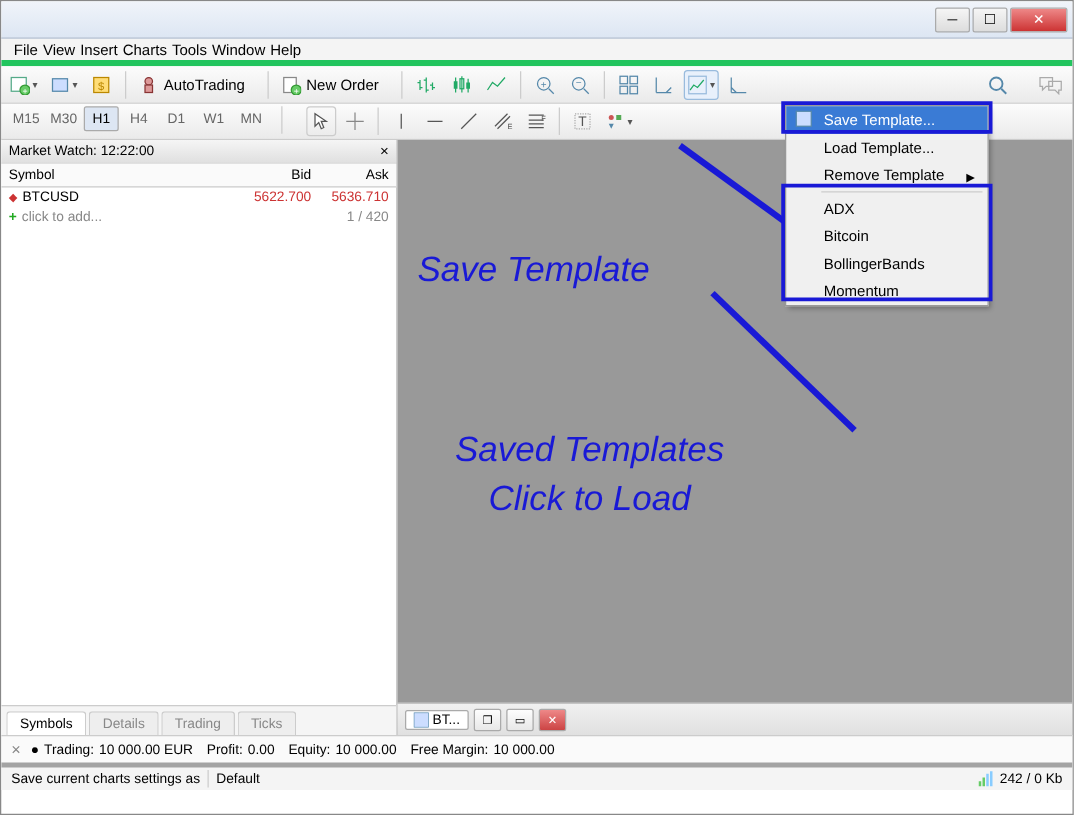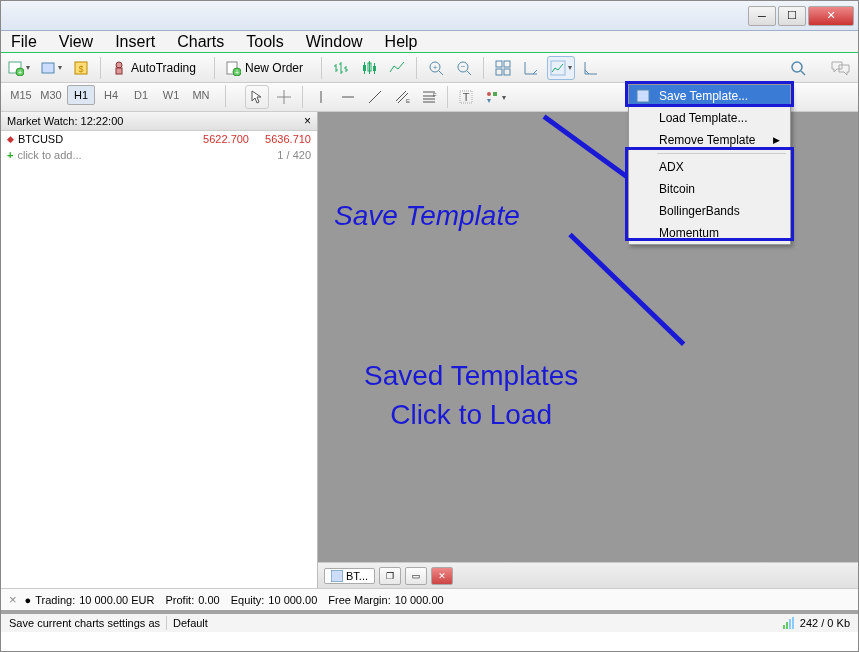--- a/index.html
+++ b/index.html
@@ -7,21 +7,21 @@
 
 
 .titlebar { height: 30px; background: linear-gradient(#f0f4fa, #dde6f3); border-bottom: 1px solid #a0b0c8; display: flex; align-items: center; padding: 0 4px; }
 .titlebar .spacer { flex: 1; }
 .win-btn { width: 30px; height: 20px; margin-left: 2px; display: inline-flex; align-items: center; justify-content: center; font-size: 11px; border: 1px solid #aaa; background: linear-gradient(#f5f5f5,#ddd); border-radius: 2px; }
 .win-btn.close { background: linear-gradient(#e88,#c33); color: #fff; width: 46px; }
 .win-btn.max { width:28px;}
 .win-btn.min { width:28px;}
 
 
-.menubar { height: 22px; display: flex; align-items: center; padding: 0 10px; gap: 22px; font-size: 16px; background: #f4f4f4; border-bottom: 1px solid #22c55e; }
+.menubar { height: 22px; display: flex; align-items: center; padding: 0 10px; gap: 4px; font-size: 12px; background: #f4f4f4; border-bottom: 5px solid #22c55e; }
 .menubar span { cursor: default; }
 
 
 .toolbar { display: flex; align-items: center; padding: 2px 4px; gap: 4px; background: linear-gradient(#fcfcfc,#eaeaea); border-bottom: 1px solid #ccc; min-height: 30px; position: relative; flex-wrap: nowrap; }
 .tb-btn { min-width: 24px; height: 24px; display: inline-flex; align-items: center; justify-content: center; border: 1px solid transparent; border-radius: 3px; padding: 0 2px; font-size: 12px; }
 .tb-sep { width: 1px; height: 22px; background: #ccc; margin: 0 3px; }
 .tb-label { font-size: 12px; padding: 0 4px; }
 .dropdown-arrow::after { content: "▾"; font-size: 8px; margin-left: 2px; color: #555; }
 
 .timeframe-bar { display: flex; align-items: flex-start; padding: 2px 6px; gap: 2px; background: linear-gradient(#fcfcfc,#eaeaea); border-bottom: 1px solid #ccc; min-height: 28px; }
@@ -47,31 +47,31 @@
 .mw-row.add .plus { color: #2a2; font-weight: bold; }
 .mw-tabs { margin-top: auto; display: flex; font-size: 11px; background: #f5f5f5; border-top: 1px solid #ccc; height: 24px; align-items: flex-end; padding-left: 4px; }
 .mw-tab { padding: 3px 10px; border: 1px solid #ccc; border-bottom: none; margin-right: 2px; background: #eee; color: #888; border-radius: 3px 3px 0 0; }
 .mw-tab.active { background: #fff; color: #000; }
 
 
 .chart-area { flex: 1; background: #999; position: relative; }
 
 
 .dropdown-menu { position: absolute; left: 628px; top: 84px; width: 163px; background: #f0f0f0; border: 1px solid #999; box-shadow: 2px 2px 4px rgba(0,0,0,0.3); font-size: 12px; z-index: 10; }
-.dm-item { padding: 4px 10px 4px 30px; display: flex; align-items: center; position: relative; }
+.dm-item { padding: 4px 10px 4px 30px; display: flex; align-items: flex-end; position: relative; }
 .dm-item.highlight { background: #3a7bd5; color: #fff; }
 .dm-item .micon { position: absolute; left: 6px; width: 16px; height: 16px; }
 .dm-item .arrow { margin-left: auto; font-size: 9px; }
 .dm-sep { height: 1px; background: #ccc; margin: 2px 4px 2px 28px; }
 .dm-box-top { position: absolute; left: 625px; top: 81px; width: 169px; height: 26px; border: 3px solid #1919d6; z-index: 11; pointer-events: none; }
 .dm-box-bottom { position: absolute; left: 625px; top: 147px; width: 169px; height: 94px; border: 3px solid #1919d6; z-index: 11; pointer-events: none; }
 
 
 .annot1 { position: absolute; left: 334px; top: 200px; color: #1919d6; font-size: 28px; font-style: italic; font-family: Arial; }
-.annot2 { position: absolute; left: 364px; top: 356px; color: #1919d6; font-size: 28px; font-family: Arial; text-align: center; line-height: 1.4; }
+.annot2 { position: absolute; left: 364px; top: 340px; color: #1919d6; font-size: 28px; font-style: italic; font-family: Arial; text-align: center; line-height: 1.4; }
 .line1 { position: absolute; left: 544px; top: 114px; width: 128px; height: 5px; background: #1919d6; transform-origin: left center; transform: rotate(36deg); z-index: 9; }
 .line2 { position: absolute; left: 570px; top: 232px; width: 158px; height: 5px; background: #1919d6; transform-origin: left center; transform: rotate(44deg); z-index: 9; }
 
 
 .mdi-bar { height: 26px; background: linear-gradient(#f0f0f0,#e0e0e0); border-top: 1px solid #ccc; display: flex; align-items: center; padding: 0 6px; gap: 4px; font-size: 11px; }
 .mdi-tab { display: inline-flex; align-items: center; border: 1px solid #aaa; background: #fff; padding: 1px 6px; border-radius: 2px; gap: 3px; }
 .mdi-btn { width: 22px; height: 18px; border: 1px solid #aaa; background: linear-gradient(#fdfdfd,#e8e8e8); display: inline-flex; align-items: center; justify-content: center; font-size: 9px; border-radius: 2px; }
 .mdi-btn.red { background: linear-gradient(#e88,#c44); color: #fff; }
 
 
@@ -288,34 +288,45 @@
       </span>
   </div>
 </div>
 
 <div class="main">
   <div class="market-watch">
     <div class="mw-title">
       <span>Market Watch: 12:22:00</span>
       <span class="close-x">×</span>
     </div>
+    <div class="mw-head">
+      <div class="c1">Symbol</div>
+      <div class="c2">Bid</div>
+      <div class="c3">Ask</div>
+    </div>
     <div class="mw-row red">
       <div class="c1">
           <span class="arrow-down">◆</span>
           <span>BTCUSD</span>
         </div>
       <div class="c2">5622.700</div>
       <div class="c3">5636.710</div>
     </div>
     <div class="mw-row add">
       <div class="c1">
           <span class="plus">+</span> 
           <span>click to add...</span>
         </div>
       <div class="c3">1 / 420</div>
+    </div>
+    <div class="mw-tabs">
+      <span class="mw-tab active">Symbols</span>
+      <span class="mw-tab">Details</span>
+      <span class="mw-tab">Trading</span>
+      <span class="mw-tab">Ticks</span>
     </div>
   </div>
   <div class="chart-area">
     <div class="mdi-bar" style="position:absolute;bottom:0;left:0;right:0;">
       <span class="mdi-tab">
         <svg width="12" height="12" viewBox="0 0 12 12">
             <rect width="12" height="12" fill="#cdf" stroke="#58a"></rect>
           </svg>
         <span>BT...</span>
       </span>

